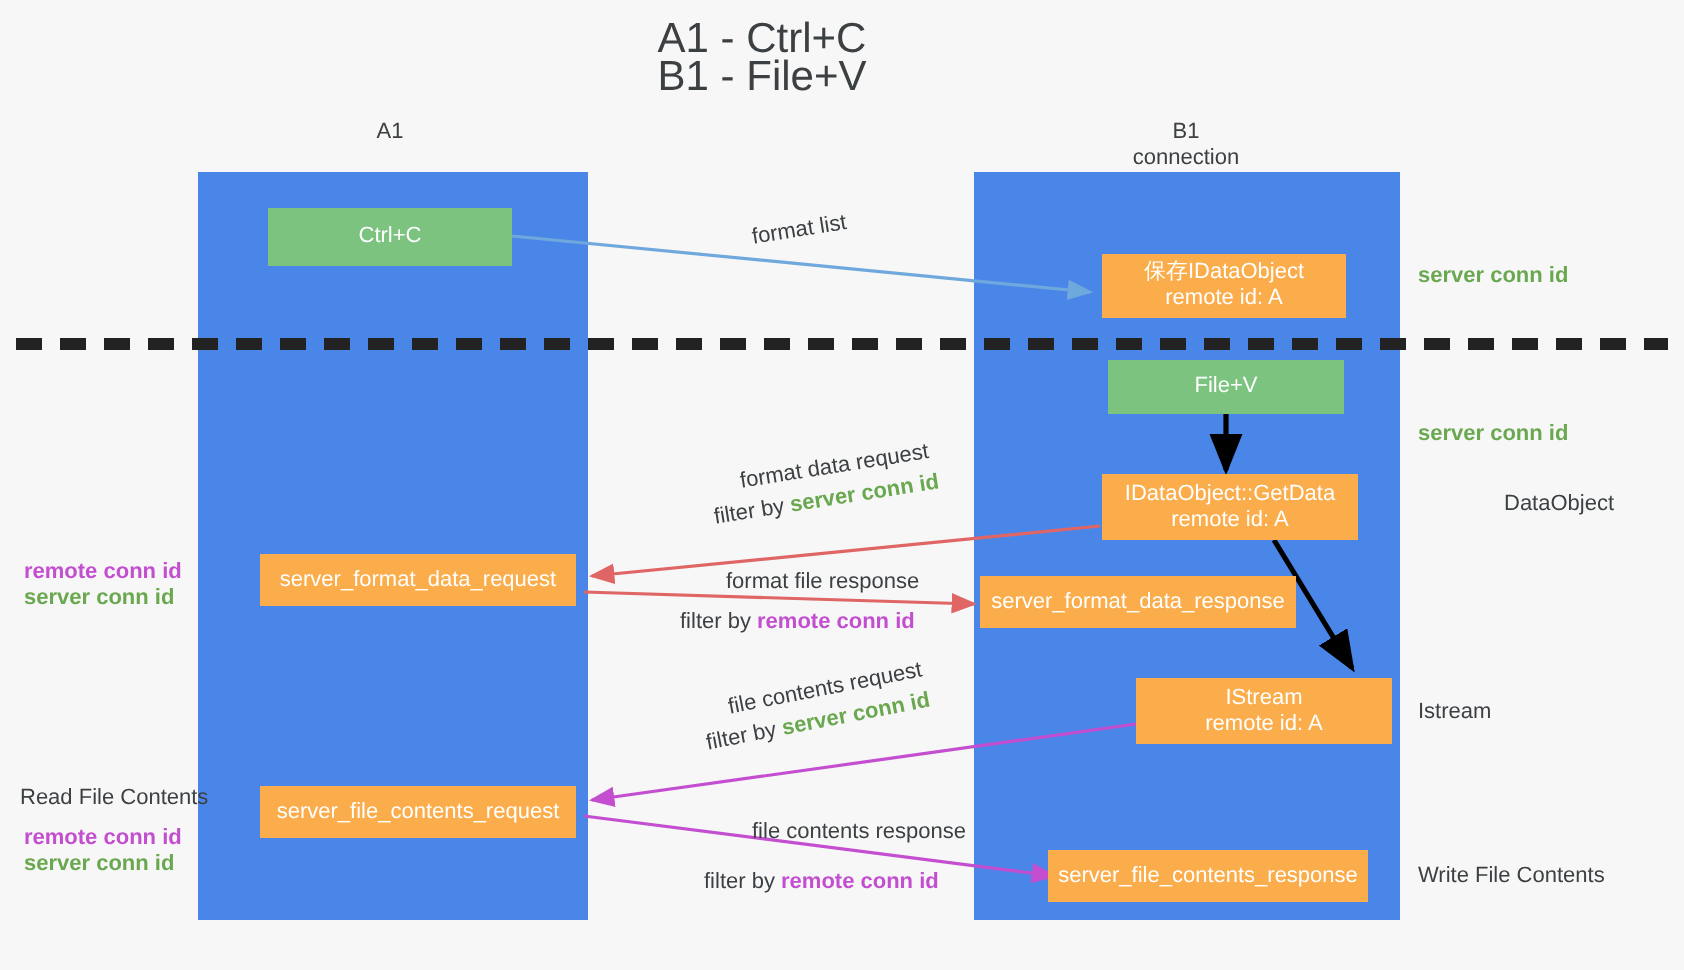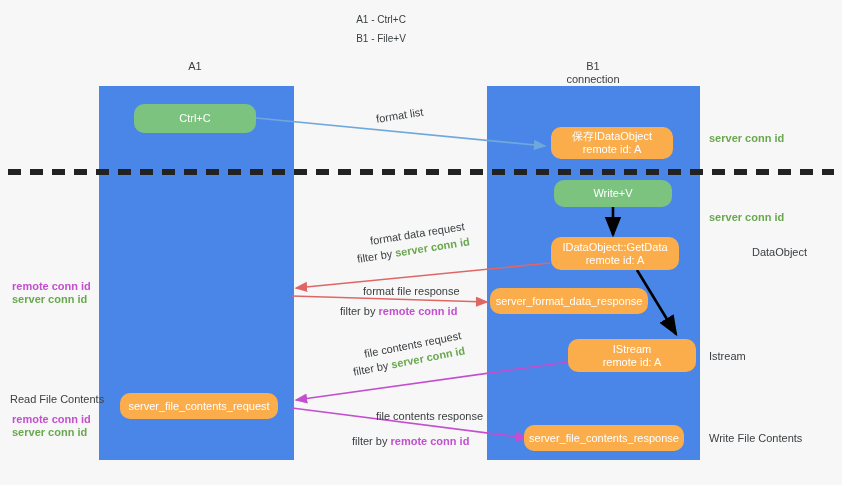--- a/index.html
+++ b/index.html
@@ -16,21 +16,21 @@
     overflow: hidden;
   }
 
   
   .title {
     position: absolute;
     left: 0;
     top: 10px;
     width: 762px;
     text-align: center;
-    font-size: 10px;
+    font-size: 21px;
     color: #3c4043;
     line-height: 19px;
   }
 
   
   .col-header {
     position: absolute;
     text-align: center;
     font-size: 11px;
     color: #3c4043;
@@ -49,21 +49,20 @@
     position: absolute;
     box-sizing: border-box;
     display: flex;
     flex-direction: column;
     align-items: center;
     justify-content: center;
     color: #ffffff;
     font-size: 11px;
     line-height: 13px;
     text-align: center;
-    border-radius: 10px;
   }
   .box.green { background: #7bc37f; }
   .box.orange { background: #fbad4b; }
   .box .l2 { display: block; }
 
   
   .side-label {
     position: absolute;
     font-size: 11px;
     line-height: 14px;
@@ -150,39 +149,42 @@
   <div class="box green" style="left:134px; top:104px; width:122px; height:29px;">
     <span>Ctrl+C</span>
   </div>
 
   <div class="box orange" style="left:551px; top:127px; width:122px; height:32px;">
     <span>保存IDataObject</span>
     <span class="l2">remote id: A</span>
   </div>
 
   <div class="box green" style="left:554px; top:180px; width:118px; height:27px;">
-    <span>Write+V</span>
+    <span>File+V</span>
   </div>
 
   <div class="box orange" style="left:551px; top:237px; width:128px; height:33px;">
     <span>IDataObject::GetData</span>
     <span class="l2">remote id: A</span>
   </div>
 
   <div class="box orange" style="left:568px; top:339px; width:128px; height:33px;">
     <span>IStream</span>
     <span class="l2">remote id: A</span>
   </div>
 
+  <div class="box orange" style="left:130px; top:277px; width:158px; height:26px;">
+    <span>server_format_data_request</span>
+  </div>
 
   <div class="box orange" style="left:490px; top:288px; width:158px; height:26px;">
     <span>server_format_data_response</span>
   </div>
 
-  <div class="box orange" style="left:120px; top:393px; width:158px; height:26px;">
+  <div class="box orange" style="left:130px; top:393px; width:158px; height:26px;">
     <span>server_file_contents_request</span>
   </div>
 
   <div class="box orange" style="left:524px; top:425px; width:160px; height:26px;">
     <span>server_file_contents_response</span>
   </div>
 
   <div class="side-label green-t" style="left:709px; top:131px;">server conn id</div>
   <div class="side-label green-t" style="left:709px; top:210px;">server conn id</div>
   <div class="side-label plain-t" style="left:709px; top:245px;padding-left:43px;">DataObject</div>

